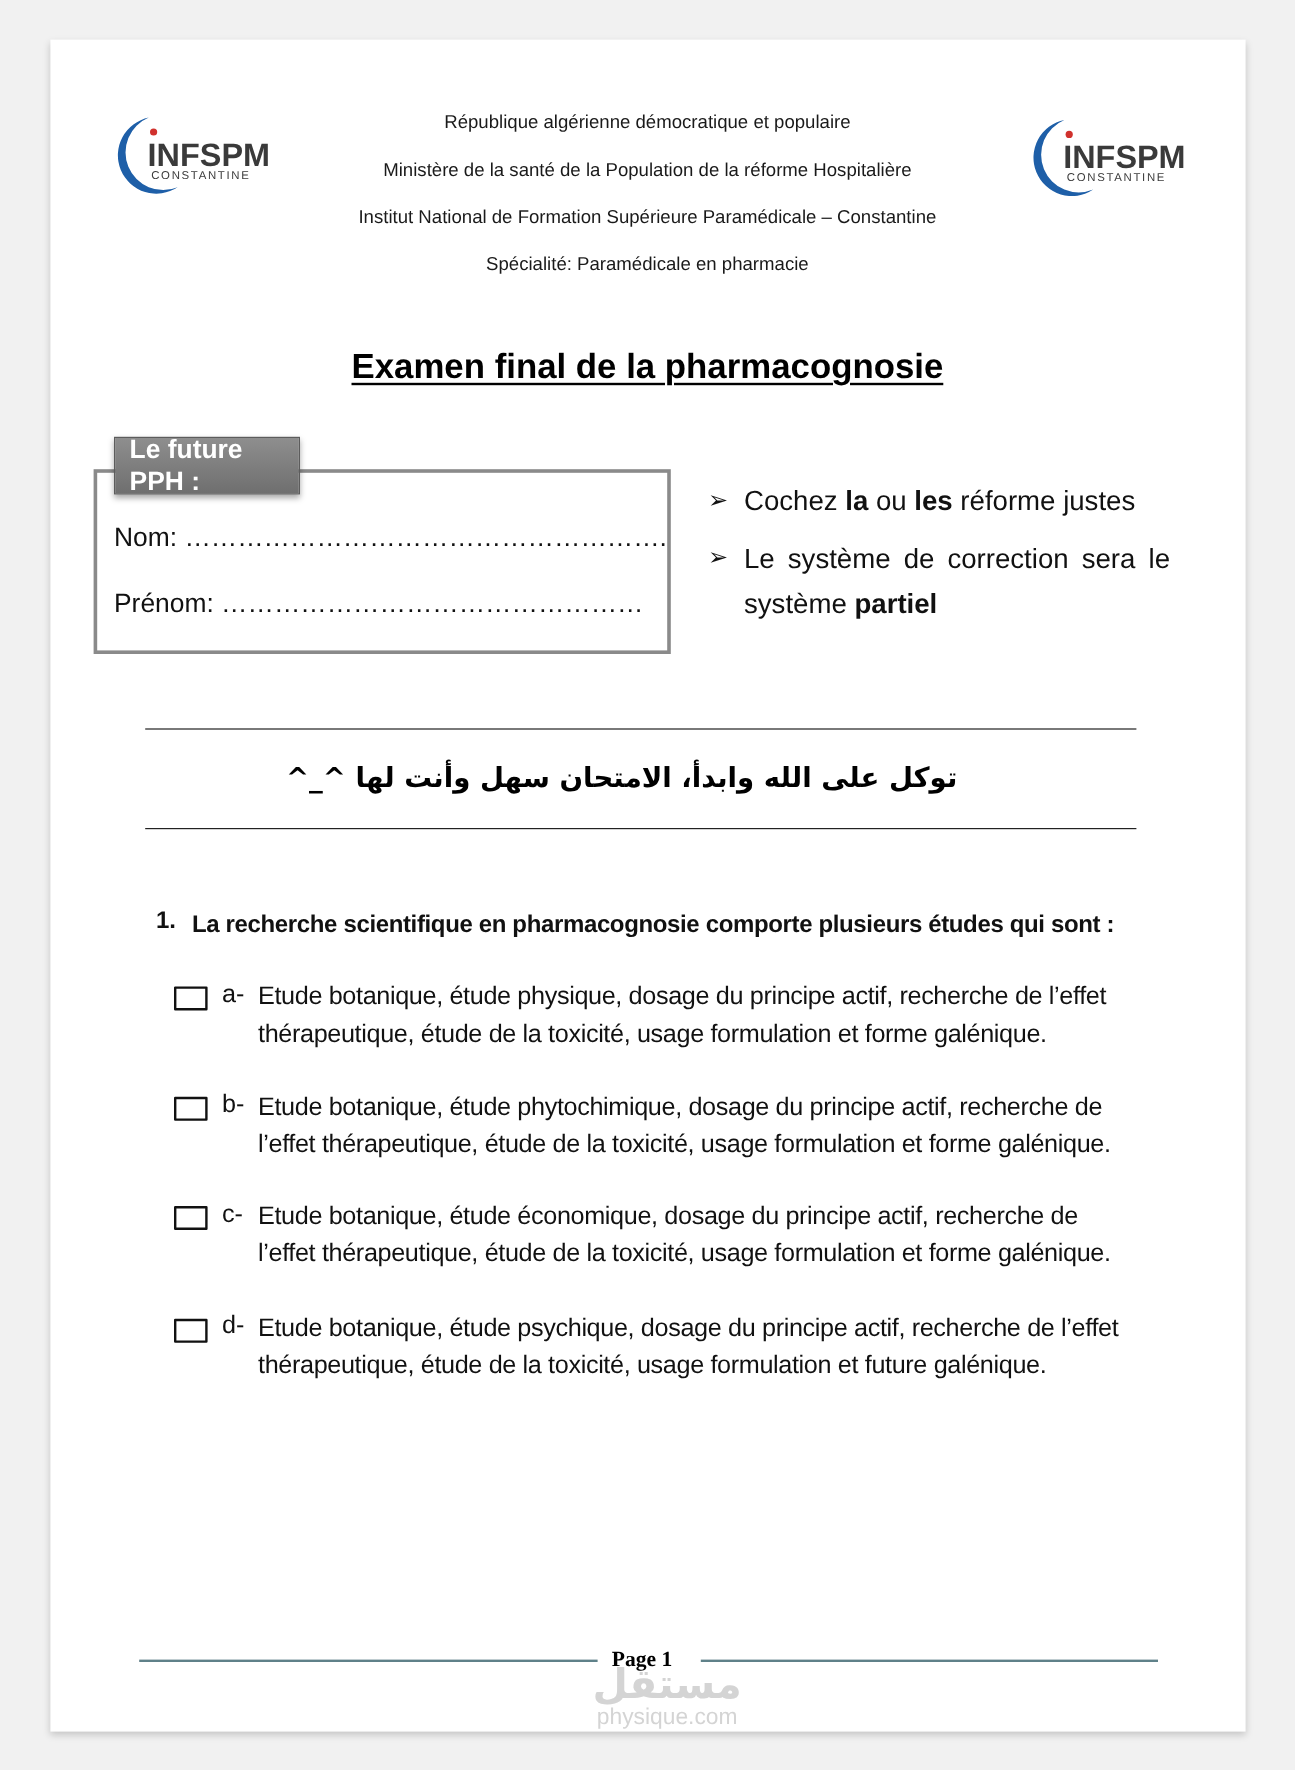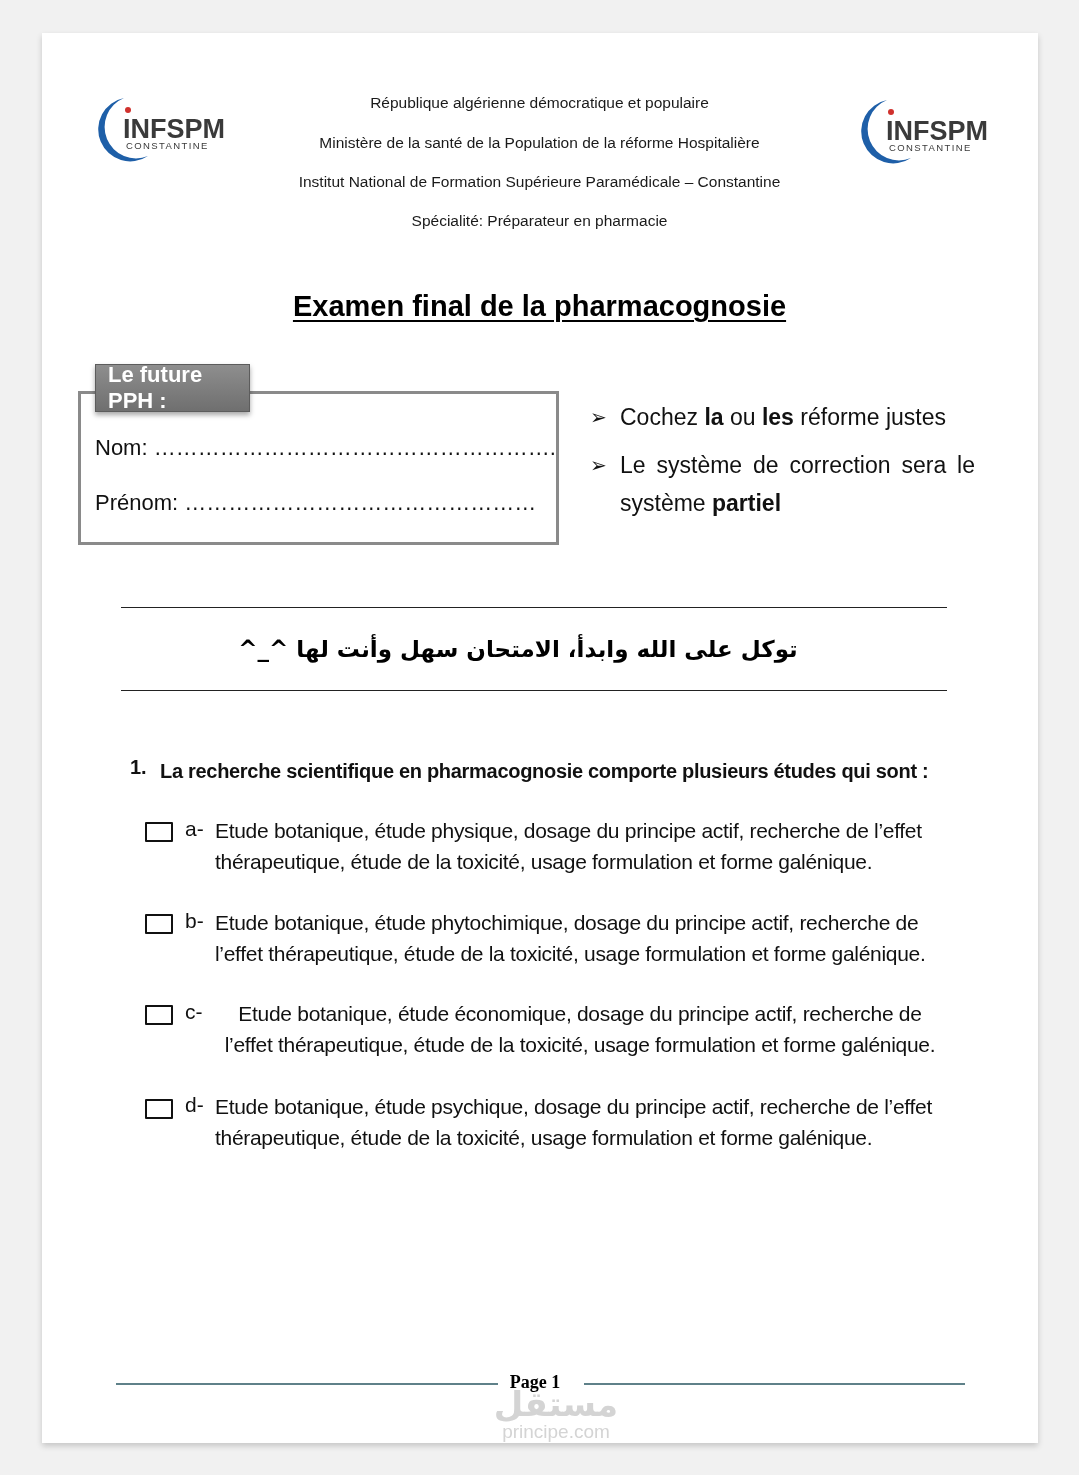--- a/index.html
+++ b/index.html
@@ -102,21 +102,21 @@
     <path d="M34 4 A32 32 0 1 0 58 62 A28 28 0 1 1 34 4 Z" fill="#1e5fa8"></path>
     <circle cx="38" cy="16" r="3" fill="#d0312d"></circle>
     <text x="33" y="44" font-family="Liberation Sans, sans-serif" font-weight="bold" font-size="27" fill="#3a3a3a">INFSPM</text>
     <text x="36" y="55" font-family="Liberation Sans, sans-serif" font-size="9.5" letter-spacing="1.4" fill="#3a3a3a">CONSTANTINE</text>
   </svg>
 </div>
 
 <div class="hdr" style="top:94px;">République algérienne démocratique et populaire</div>
 <div class="hdr" style="top:134px;">Ministère de la santé de la Population de la réforme Hospitalière</div>
 <div class="hdr" style="top:173px;">Institut National de Formation Supérieure Paramédicale – Constantine</div>
-<div class="hdr" style="top:212px;">Spécialité: Préparateur en pharmacie</div>
+<div class="hdr" style="top:212px;">Spécialité: Paramédicale en pharmacie</div>
 
 <div class="title">Examen final de la pharmacognosie</div>
 
 <div class="namebox"></div>
 <div class="namebox-tab">Le future PPH :</div>
 <div class="field-line" style="top:435px;">Nom: ……………………………………………….</div>
 <div class="field-line" style="top:490px;">Prénom: …………………………………………</div>
 
 <div class="instr" style="top:398px;">
   <span class="arrow">➢</span>
@@ -137,26 +137,26 @@
 <div class="opt-box" style="top:822px;"></div>
 <div class="opt-letter" style="top:817px;">a-</div>
 <div class="opt-text" style="top:815px;">Etude botanique, étude physique, dosage du principe actif, recherche de l’effet thérapeutique, étude de la toxicité, usage formulation et forme galénique.</div>
 
 <div class="opt-box" style="top:914px;"></div>
 <div class="opt-letter" style="top:909px;">b-</div>
 <div class="opt-text" style="top:907px;">Etude botanique, étude phytochimique, dosage du principe actif, recherche de l’effet thérapeutique, étude de la toxicité, usage formulation et forme galénique.</div>
 
 <div class="opt-box" style="top:1005px;"></div>
 <div class="opt-letter" style="top:1000px;">c-</div>
-<div class="opt-text" style="top:998px;text-align:center;">Etude botanique, étude économique, dosage du principe actif, recherche de l’effet thérapeutique, étude de la toxicité, usage formulation et forme galénique.</div>
+<div class="opt-text" style="top:998px;">Etude botanique, étude économique, dosage du principe actif, recherche de l’effet thérapeutique, étude de la toxicité, usage formulation et forme galénique.</div>
 
 <div class="opt-box" style="top:1099px;"></div>
 <div class="opt-letter" style="top:1093px;">d-</div>
-<div class="opt-text" style="top:1091px;">Etude botanique, étude psychique, dosage du principe actif, recherche de l’effet thérapeutique, étude de la toxicité, usage formulation et forme galénique.</div>
+<div class="opt-text" style="top:1091px;">Etude botanique, étude psychique, dosage du principe actif, recherche de l’effet thérapeutique, étude de la toxicité, usage formulation et future galénique.</div>
 
 <div class="footer-line" style="left:116px;width:382px;"></div>
 <div class="footer-line" style="left:584px;width:381px;"></div>
 <div class="footer-page">Page 1</div>
 
 <div class="watermark">
   <div class="wm-ar">مستقل</div>
-  <div class="wm-en">principe.com</div>
+  <div class="wm-en">physique.com</div>
 </div>
 
 </body></html>

